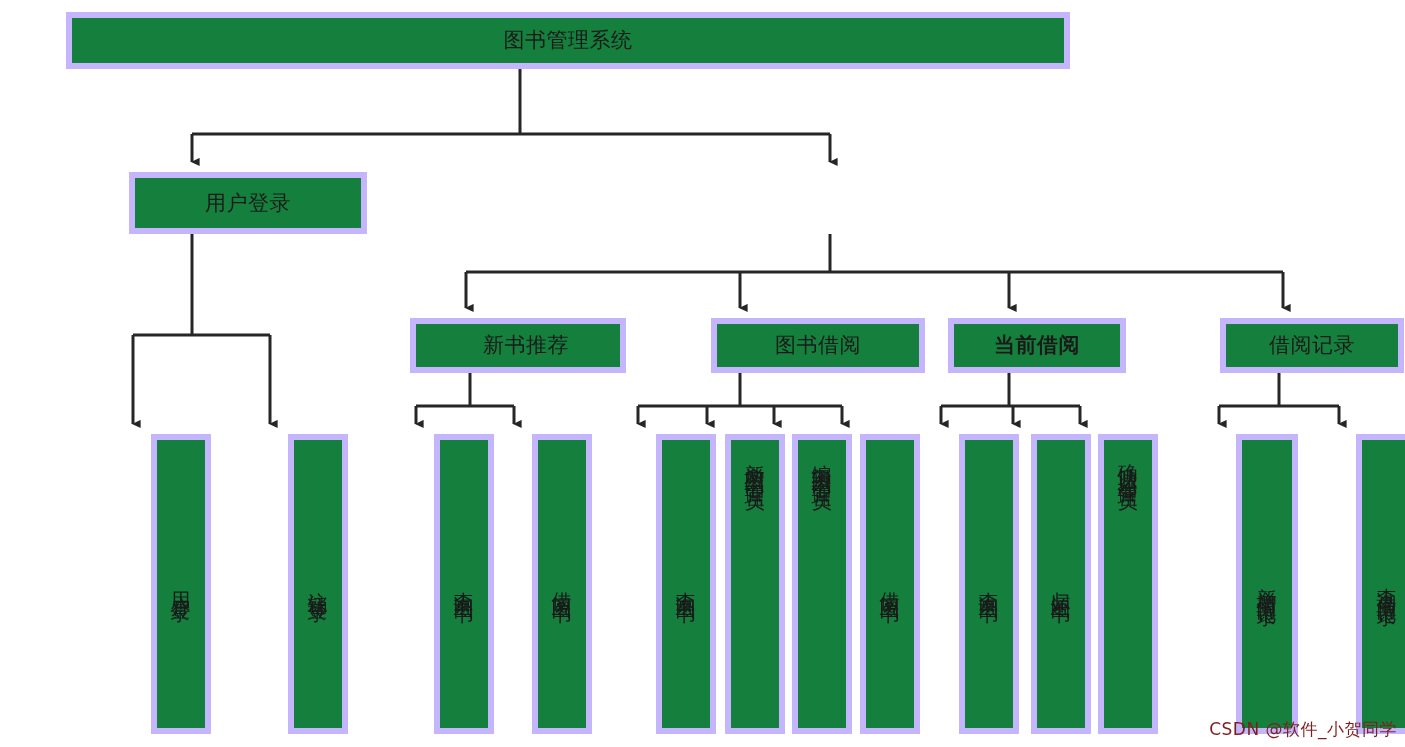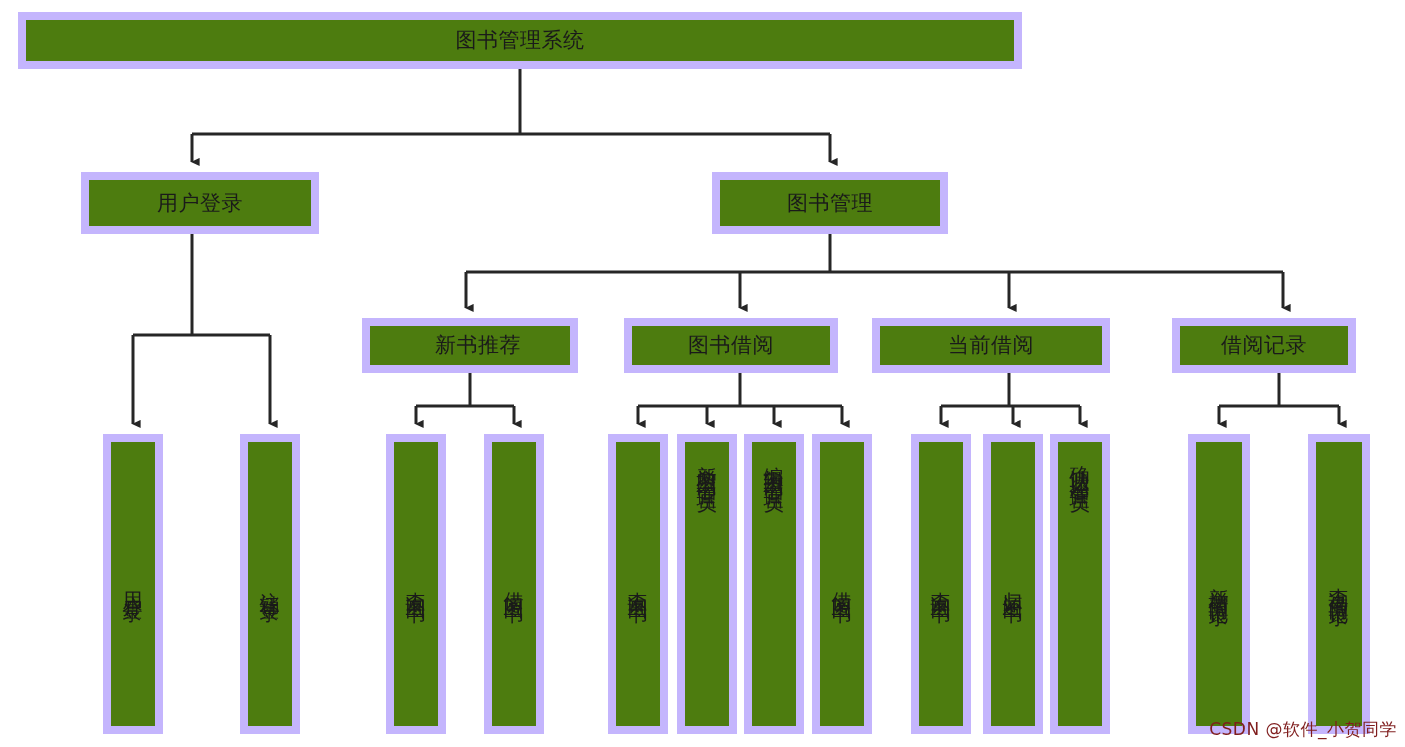--- a/index.html
+++ b/index.html
@@ -21,26 +21,27 @@
     position: absolute;
     left: 0;
     top: 0;
     width: 1405px;
     height: 747px;
     pointer-events: none;
   }
   .node {
     position: absolute;
     box-sizing: border-box;
-    border: 8px solid #c4b5fd;
-    background: #4d7c0f;
+    border: 6px solid #c4b5fd;
+    background: #15803d;
     display: flex;
     align-items: center;
     justify-content: center;
     color: #1a1a1a;
+    margin-left: 48px;
   }
   .node-label {
     font-size: 21px;
     line-height: 1.15;
     letter-spacing: 0.5px;
     white-space: nowrap;
   }
   .node.leaf {
     align-items: flex-start;
     justify-content: center;
@@ -128,31 +129,28 @@
     </g>
   </svg>
 
   <div class="node" id="node-root" style="left: 18px; top: 12px; width: 1004px; height: 57px;">
     <span class="node-label">图书管理系统</span>
   </div>
 
   <div class="node" id="node-l1-0" style="left: 81px; top: 172px; width: 238px; height: 62px;">
     <span class="node-label">用户登录</span>
   </div>
-  <div class="node" id="node-l1-1" style="left: 712px; top: 172px; width: 236px; height: 62px;">
-    <span class="node-label">图书管理</span>
-  </div>
 
   <div class="node" id="node-l2-0" style="left: 362px; top: 318px; width: 216px; height: 55px; padding-left: 16px;">
     <span class="node-label">新书推荐</span>
   </div>
-  <div class="node" id="node-l2-1" style="left: 624px; top: 318px; width: 214px; height: 55px;">
+  <div class="node" id="node-l2-1" style="left: 663px; top: 318px; width: 214px; height: 55px;">
     <span class="node-label">图书借阅</span>
   </div>
-  <div class="node" id="node-l2-2" style="left: 872px; top: 318px; width: 238px; height: 55px;">
+  <div class="node" id="node-l2-2" style="left: 900px; top: 318px; width: 178px; height: 55px; font-weight: bold;">
     <span class="node-label">当前借阅</span>
   </div>
   <div class="node" id="node-l2-3" style="left: 1172px; top: 318px; width: 184px; height: 55px;">
     <span class="node-label">借阅记录</span>
   </div>
 
   <div class="node leaf centered" id="leaf-0" style="left: 103px; top: 434px; width: 60px; height: 300px;">
     <span class="node-label">用户登录</span>
   </div>
   <div class="node leaf centered" id="leaf-1" style="left: 240px; top: 434px; width: 60px; height: 300px;">

